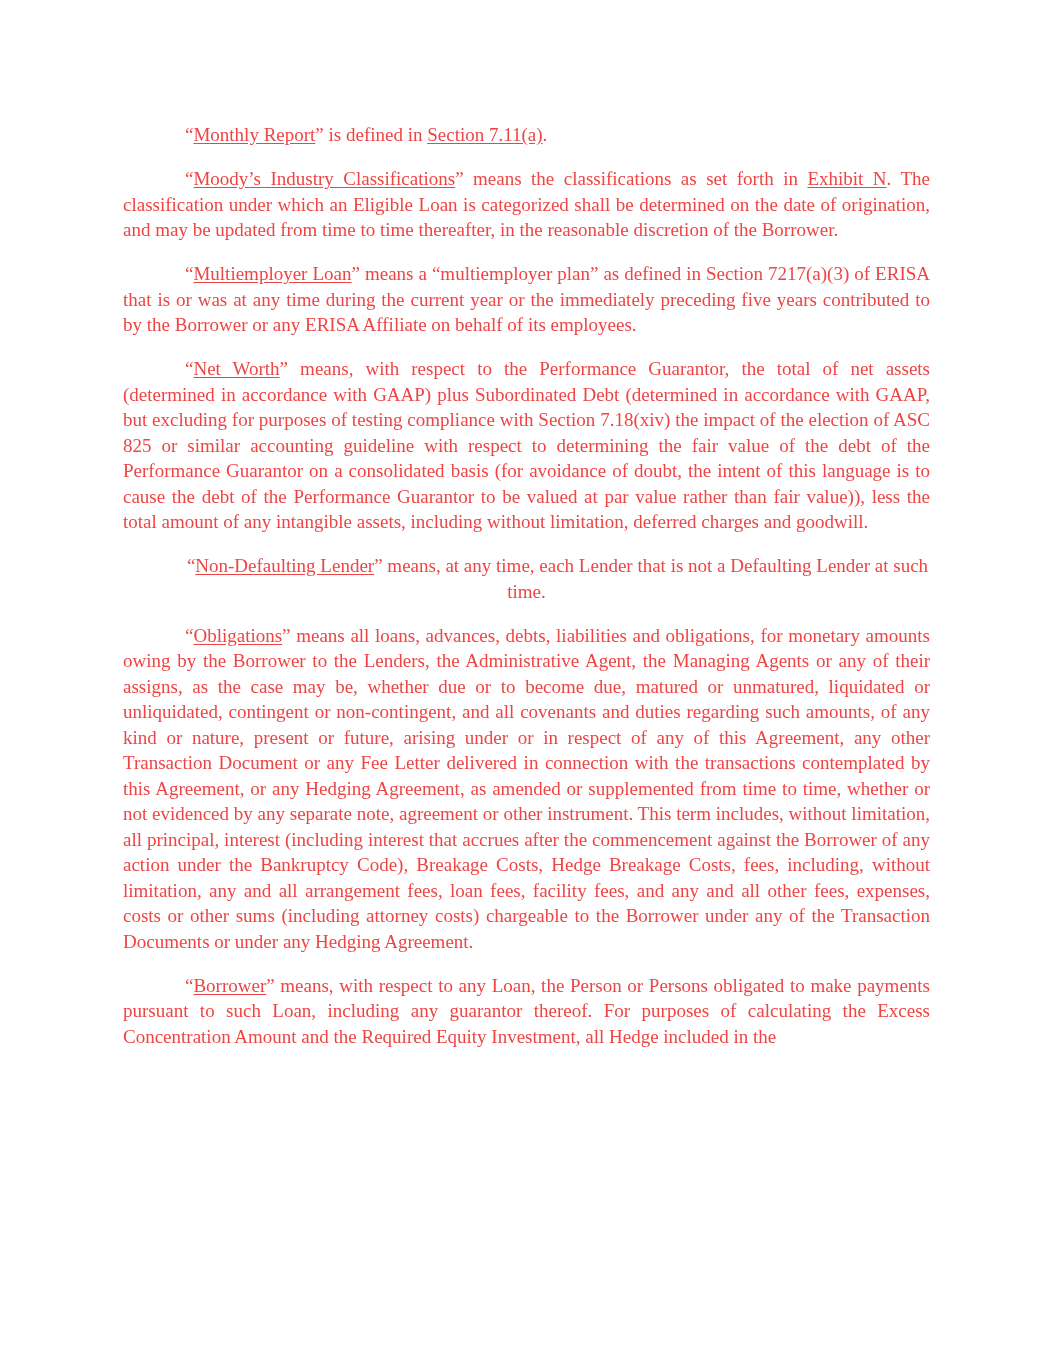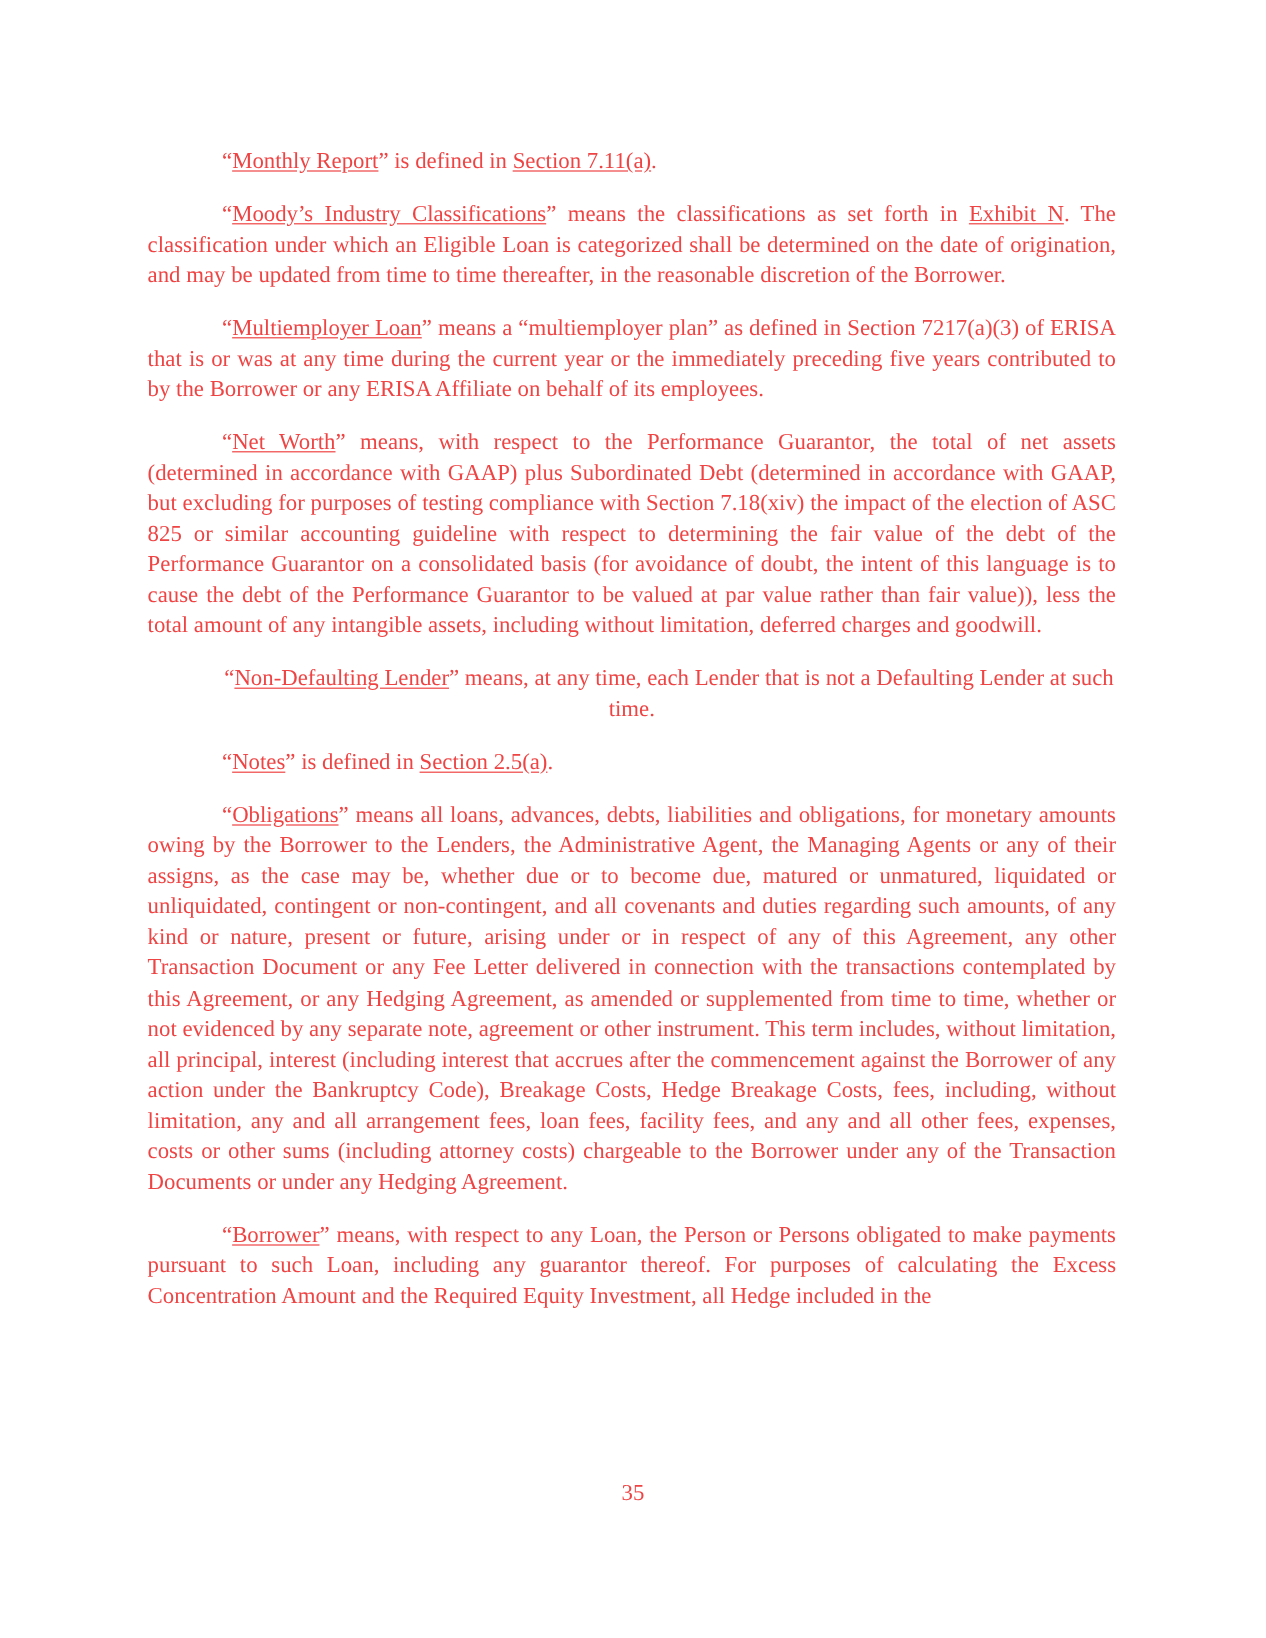--- a/index.html
+++ b/index.html
@@ -49,18 +49,16 @@
 </head>
 <body>
 
 <div class="page">
   <div class="doc-body">
       <p class="para"><span>“</span><span class="defined-term">Monthly Report</span><span>” is defined in </span><span class="defined-term">Section 7.11(a)</span><span>.</span></p>
       <p class="para"><span>“</span><span class="defined-term">Moody’s Industry Classifications</span><span>” means the classifications as set forth in </span><span class="defined-term">Exhibit N</span><span>.  The classification under which an Eligible Loan is categorized shall be determined on the date of origination, and may be updated from time to time thereafter, in the reasonable discretion of the Borrower.</span></p>
       <p class="para"><span>“</span><span class="defined-term">Multiemployer Loan</span><span>” means a “multiemployer plan” as defined in Section 7217(a)(3) of ERISA that is or was at any time during the current year or the immediately preceding five years contributed to by the Borrower or any ERISA Affiliate on behalf of its employees.</span></p>
       <p class="para"><span>“</span><span class="defined-term">Net Worth</span><span>” means, with respect to the Performance Guarantor, the total of net assets (determined in accordance with GAAP) plus Subordinated Debt (determined in accordance with GAAP, but excluding for purposes of testing compliance with Section 7.18(xiv) the impact of the election of ASC 825 or similar accounting guideline with respect to determining the fair value of the debt of the Performance Guarantor on a consolidated basis (for avoidance of doubt, the intent of this language is to cause the debt of the Performance Guarantor to be valued at par value rather than fair value)), less the total amount of any intangible assets, including without limitation, deferred charges and goodwill.</span></p>
       <p class="para align-left"><span>“</span><span class="defined-term">Non-Defaulting Lender</span><span>” means, at any time, each Lender that is not a Defaulting Lender at such time.</span></p>
-      <p class="para"><span>“</span><span class="defined-term">Notes</span><span>” is defined in </span><span class="defined-term">Section 2.5(a)</span><span>.</span></p>
       <p class="para"><span>“</span><span class="defined-term">Obligations</span><span>” means all loans, advances, debts, liabilities and obligations, for monetary amounts owing by the Borrower to the Lenders, the Administrative Agent, the Managing Agents or any of their assigns, as the case may be, whether due or to become due, matured or unmatured, liquidated or unliquidated, contingent or non-contingent, and all covenants and duties regarding such amounts, of any kind or nature, present or future, arising under or in respect of any of this Agreement, any other Transaction Document or any Fee Letter delivered in connection with the transactions contemplated by this Agreement, or any Hedging Agreement, as amended or supplemented from time to time, whether or not evidenced by any separate note, agreement or other instrument.  This term includes, without limitation, all principal, interest (including interest that accrues after the commencement against the Borrower of any action under the Bankruptcy Code), Breakage Costs, Hedge Breakage Costs, fees, including, without limitation, any and all arrangement fees, loan fees, facility fees, and any and all other fees, expenses, costs or other sums (including attorney costs) chargeable to the Borrower under any of the Transaction Documents or under any Hedging Agreement.</span></p>
       <p class="para"><span>“</span><span class="defined-term">Borrower</span><span>” means, with respect to any Loan, the Person or Persons obligated to make payments pursuant to such Loan, including any guarantor thereof.  For purposes of calculating the Excess Concentration Amount and the Required Equity Investment, all Hedge included in the</span></p>
     </div>
-  <div class="page-number">35</div>
 </div>
 
 </body></html>

